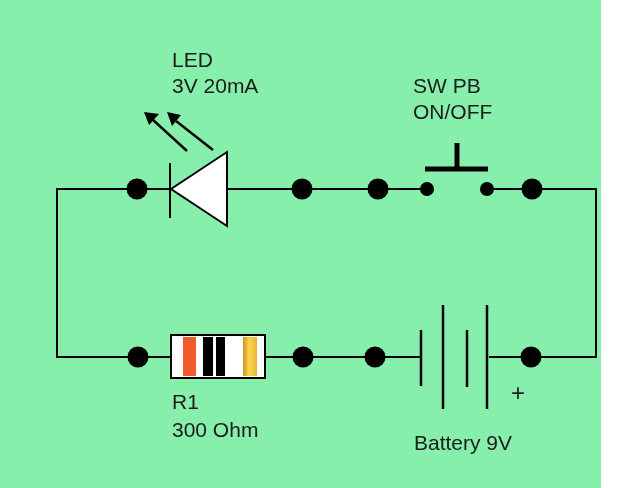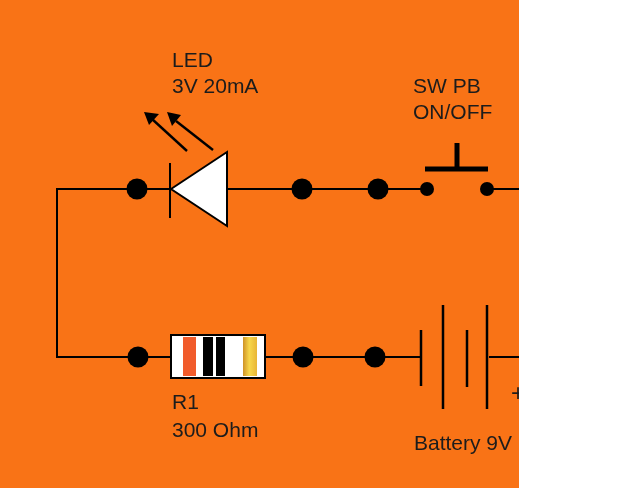--- a/index.html
+++ b/index.html
@@ -2,23 +2,23 @@
 <html><head>
 <meta charset="utf-8">
 <style>
   html, body {
     margin: 0;
     padding: 0;
     background: #ffffff;
   }
   .stage {
     position: relative;
-    width: 519px;
+    width: 601px;
     height: 488px;
-    background: #f97316;
+    background: #86efac;
     overflow: hidden;
     text-align: center;
   }
   svg text {
     font-family: "Liberation Sans", "DejaVu Sans", sans-serif;
     font-size: 21px;
     fill: #1c1c1c;
   }
   .wire {
     fill: none;

